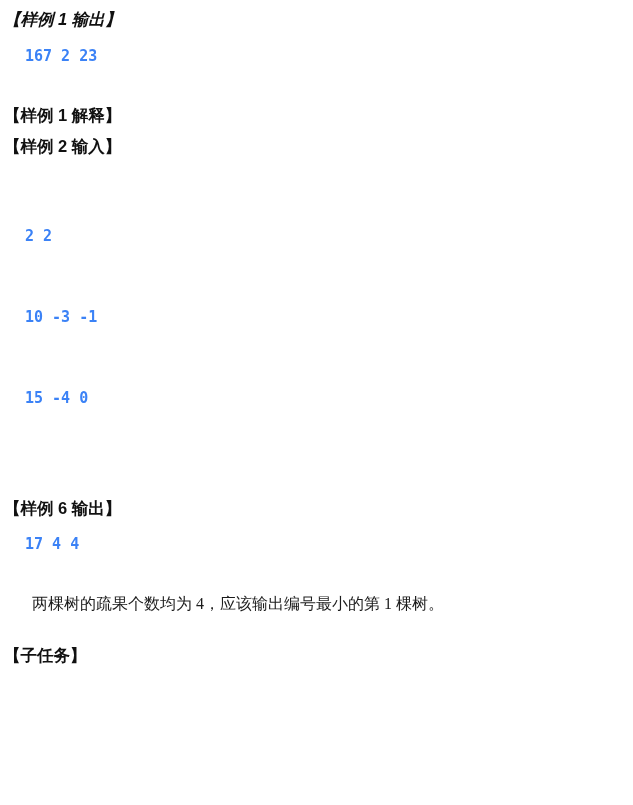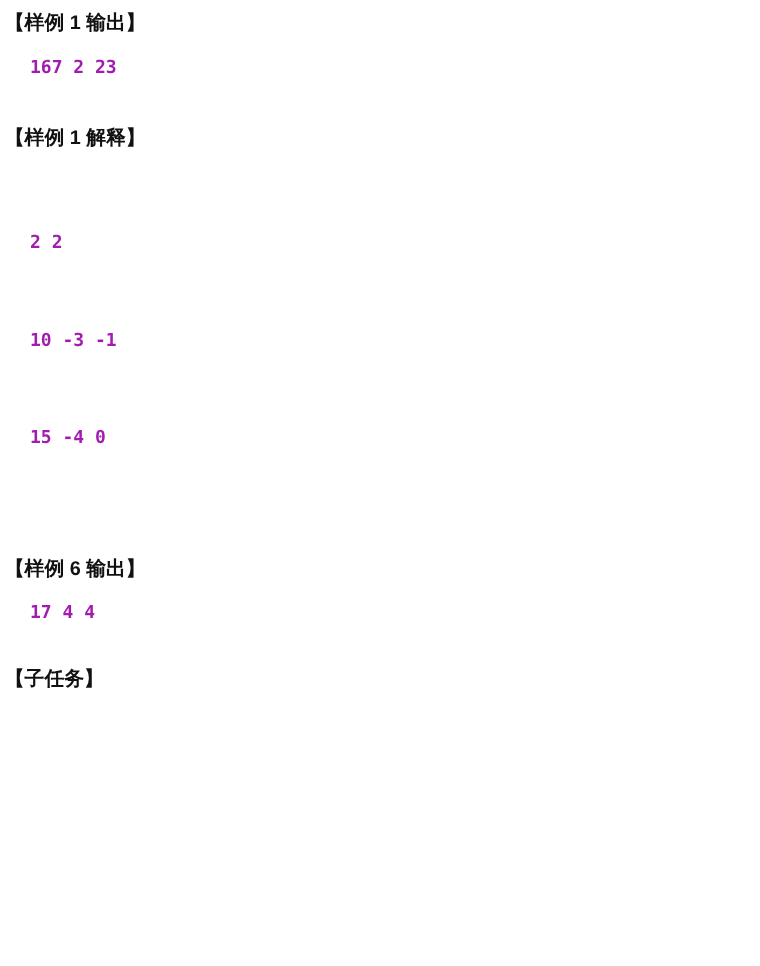--- a/index.html
+++ b/index.html
@@ -26,30 +26,30 @@
     margin: 0;
     color: #111111;
   }
   .code-block {
     font-family: "DejaVu Sans Mono", "Liberation Mono", monospace;
     font-weight: bold;
     font-size: 15px;
     line-height: 27px;
     margin-left: 21px;
     white-space: pre;
-    color: #a21caf;
+    color: #3b82f6;
   }
   .para {
     margin: 0;
     line-height: 29px;
     text-align: justify;
     text-indent: 28px;
   }
   
-  .h-sample1-output   { margin-bottom: 13px; }
+  .h-sample1-output   { margin-bottom: 13px; font-style: italic; }
   .c-sample1-output   { margin-bottom: 34px; }
   .h-sample1-explain  { margin-bottom: 9px;  }
   .p-sample1-explain  { margin-bottom: 26px; }
   .h-sample2-input    { margin-bottom: 12px; }
   .c-sample2-input    { margin-bottom: 31px; }
   .h-sample2-output   { margin-bottom: 12px; }
   .c-sample2-output   { margin-bottom: 31px; }
   .h-sample2-explain  { margin-bottom: 12px; }
   .p-sample2-explain  { margin-bottom: 26px; }
   .h-subtasks         { margin-bottom: 16px; }
@@ -62,33 +62,35 @@
   <section>
     <h3 class="heading h-sample1-output">【样例 1 输出】</h3>
     <div class="code-block c-sample1-output">167 2 23</div>
   </section>
 
   <section>
     <h3 class="heading h-sample1-explain">【样例 1 解释】</h3>
   </section>
 
   <section>
+    <h3 class="heading h-sample2-input">【样例 2 输入】</h3>
     <div class="code-block c-sample2-input">
       <div>2 2</div>
       <div>10 -3 -1</div>
       <div>15 -4 0</div>
     </div>
   </section>
 
   <section>
     <h3 class="heading h-sample2-output">【样例 6 输出】</h3>
     <div class="code-block c-sample2-output">17 4 4</div>
   </section>
 
   <section>
+    <p class="para p-sample2-explain">两棵树的疏果个数均为 4，应该输出编号最小的第 1 棵树。</p>
   </section>
 
   <section>
     <h3 class="heading h-subtasks">【子任务】</h3>
 
   </section>
 
 </div>
 
 </body></html>

